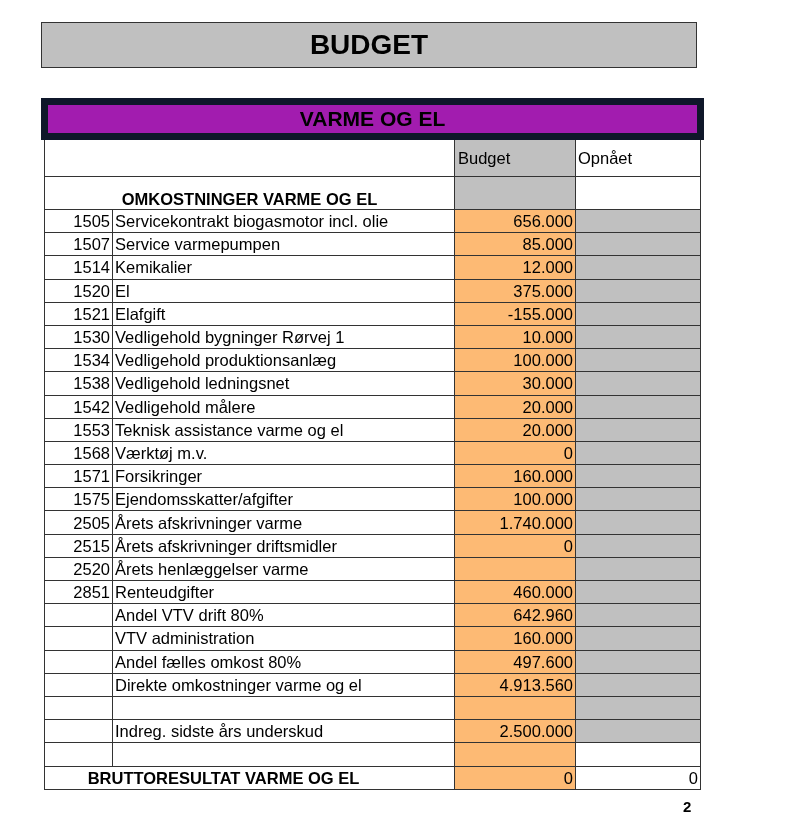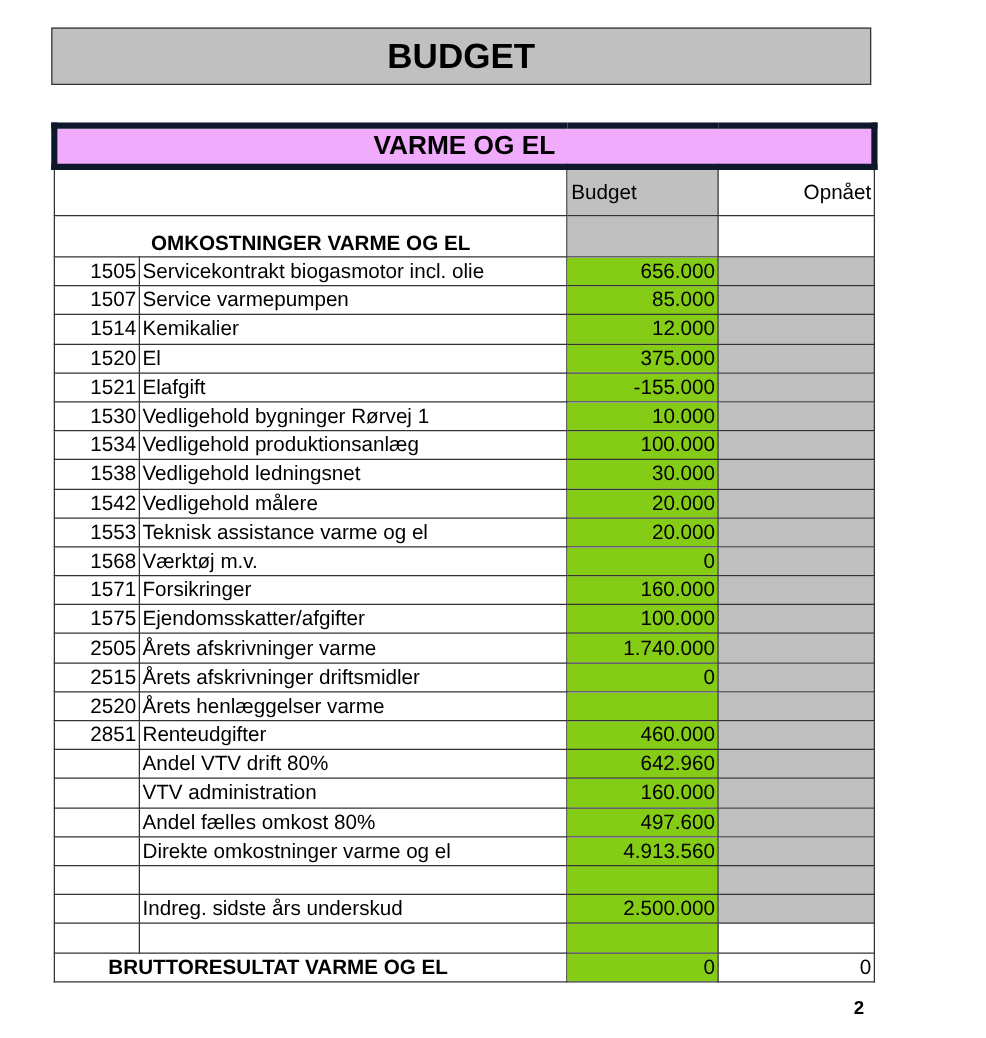--- a/index.html
+++ b/index.html
@@ -11,27 +11,27 @@
     font-size: 28px; font-weight: bold;
   }
   table.budget {
     position: absolute; left: 41px; top: 98px;
     border-collapse: collapse; table-layout: fixed; width: 656px;
     font-size: 16.5px;
   }
   table.budget td { border: 1px solid #333; padding: 0 2px; height: 22.2px; line-height: 20px; white-space: nowrap; overflow: hidden; }
   td.code { text-align: right; margin-top: 27px; }
   td.desc { text-align: left; }
-  td.num { text-align: right; background: #84cc16; }
+  td.num { text-align: right; background: #fdba74; }
   td.gray { background: #c0c0c0; }
   td.white { background: #fff; }
-  tr.section-title td { background: #f0abfc; font-size: 21px; font-weight: bold; text-align: center; height: 28px; border: 5px solid #0f172a; }
+  tr.section-title td { background: #a21caf; font-size: 21px; font-weight: bold; text-align: center; height: 28px; border: 7px solid #0f172a; }
   tr.col-header td { height: 36px; vertical-align: middle; }
   tr.col-header td.budget-h { background: #c0c0c0; text-align: left; padding-left: 3px; }
-  tr.col-header td.opn-h { text-align: right; }
+  tr.col-header td.opn-h { }
   tr.group td { height: 32px; vertical-align: bottom; }
   tr.group td.glabel { font-weight: bold; text-align: center; border-right: 1px solid #333; }
   tr.result td { font-weight: bold; }
   tr.result td.rlabel { text-align: center; padding-right: 54px; }
   tr.result td.opn { text-align: right; background: #fff; font-weight: normal; }
   tr.result td.num { font-weight: normal; }
   .page-num { position: absolute; left: 683px; top: 798px; font-size: 15px; font-weight: bold; }
 </style>
 </head>
 <body>

